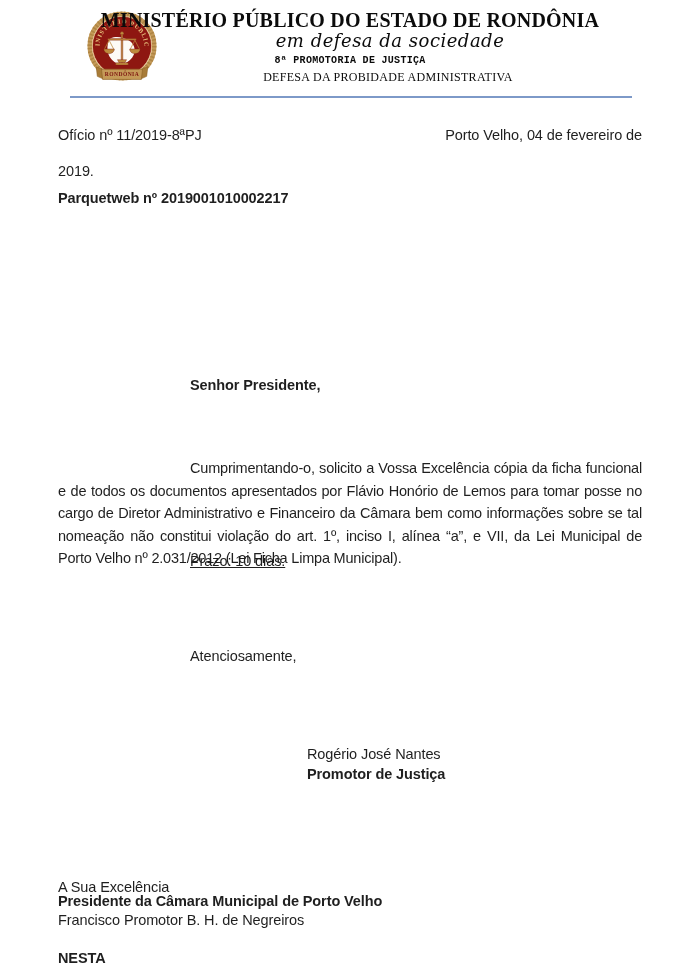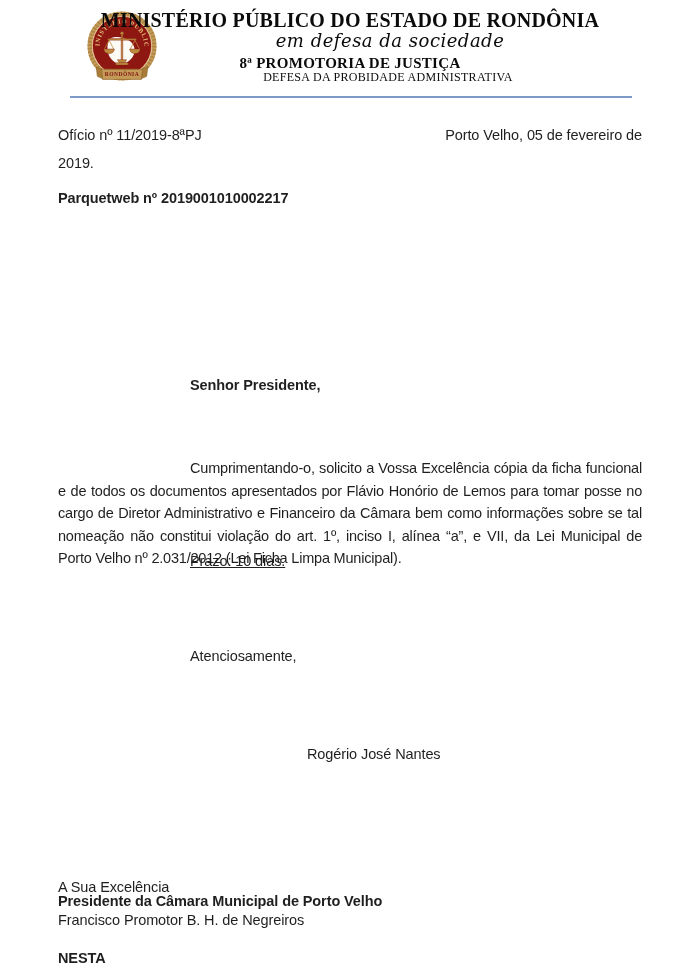--- a/index.html
+++ b/index.html
@@ -9,27 +9,27 @@
     background:#ffffff;
     font-family:"Liberation Sans", sans-serif;
     color:#1f1f1f;
     overflow:hidden;
   }
   
   .logo{position:absolute;left:84px;top:7px;width:76px;height:84px;}
   .head-line{position:absolute;left:0;width:100%;text-align:center;color:#0b0b0b;}
   .org{top:9px;font-family:"Liberation Serif",serif;font-weight:bold;font-size:20px;letter-spacing:.2px;}
   .motto{top:30px;font-family:"DejaVu Serif",serif;font-style:italic;font-size:18px;letter-spacing:.5px;padding-left:40px;}
-  .unit{top:55px;font-family:Liberation Serif, serif;font-weight:bold;font-size:15px;letter-spacing:.3px;}
+  .unit{top:55px;font-family:Liberation Mono, monospace;font-weight:bold;font-size:10px;letter-spacing:.3px;}
   .division{top:70px;font-family:"Liberation Serif",serif;font-weight:normal;font-size:12px;letter-spacing:.3px;margin-left:38px;}
   .rule{position:absolute;top:96px;left:70px;width:562px;border-top:2px solid #7d99c8;}
   
   .doc{font-size:14.5px;letter-spacing:-0.1px;line-height:19px;}
   .meta-row{position:absolute;top:126px;left:58px;width:584px;display:flex;justify-content:space-between;}
-  .year{position:absolute;top:154px;left:58px;}
+  .year{position:absolute;top:162px;left:58px;}
   .parquet{position:absolute;top:189px;left:58px;font-weight:bold;}
   .salutation{position:absolute;top:376px;left:190px;font-weight:bold;}
   .paragraph{
     position:absolute;top:417px;left:58px;width:584px;
     text-align:justify;text-indent:132px;line-height:22.5px;letter-spacing:-0.2px;margin-top:40px;
   }
   .deadline{position:absolute;top:552px;left:190px;text-decoration:underline;}
   .closing{position:absolute;top:647px;left:190px;}
   .sig{position:absolute;left:283px;line-height:20px;margin-left:24px;}
   .sig-name{top:744px;}
@@ -82,30 +82,31 @@
   </svg>
 
   <div class="head-line org">MINISTÉRIO PÚBLICO DO ESTADO DE RONDÔNIA</div>
   <div class="head-line motto">em defesa da sociedade</div>
   <div class="head-line unit">8ª PROMOTORIA DE JUSTIÇA</div>
   <div class="head-line division">DEFESA DA PROBIDADE ADMINISTRATIVA</div>
   <div class="rule"></div>
 
   <div class="meta-row doc">
     <span>Ofício nº 11/2019-8ªPJ</span>
-    <span>Porto Velho, 05 de fevereiro de</span>
+    <span>Porto Velho, 04 de fevereiro de</span>
   </div>
   <div class="year doc">2019.</div>
   <div class="parquet doc">Parquetweb nº 2019001010002217</div>
 
   <div class="salutation doc">Senhor Presidente,</div>
   <div class="paragraph doc">Cumprimentando-o, solicito a Vossa Excelência cópia da ficha funcional e de todos os documentos apresentados por Flávio Honório de Lemos para tomar posse no cargo de Diretor Administrativo e Financeiro da Câmara bem como informações sobre se tal nomeação não constitui violação do art. 1º, inciso I, alínea “a”, e VII, da Lei Municipal de Porto Velho nº 2.031/2012 (Lei Ficha Limpa Municipal).</div>
   <div class="deadline doc">Prazo: 10 dias.</div>
   <div class="closing doc">Atenciosamente,</div>
 
   <div class="sig sig-name doc">Rogério José Nantes</div>
+  <div class="sig sig-title doc">Promotor de Justiça</div>
 
   <div class="addr addr-salutation doc">A Sua Excelência</div>
   <div class="addr addr-name doc">Francisco Promotor B. H. de Negreiros</div>
   <div class="addr addr-title doc">Presidente da Câmara Municipal de Porto Velho</div>
   <div class="addr addr-city doc">NESTA</div>
 
 </div>
 
 </body></html>

